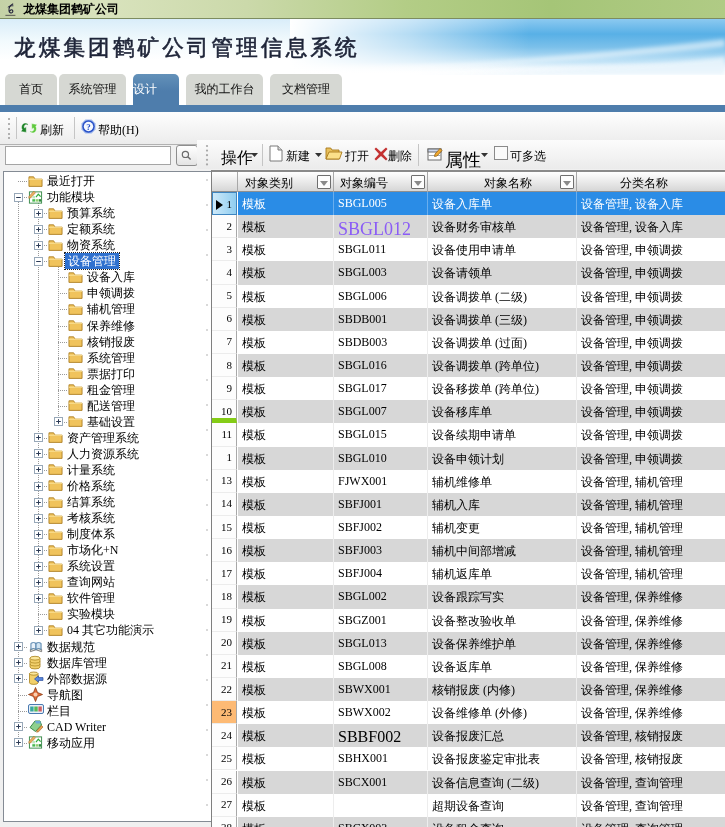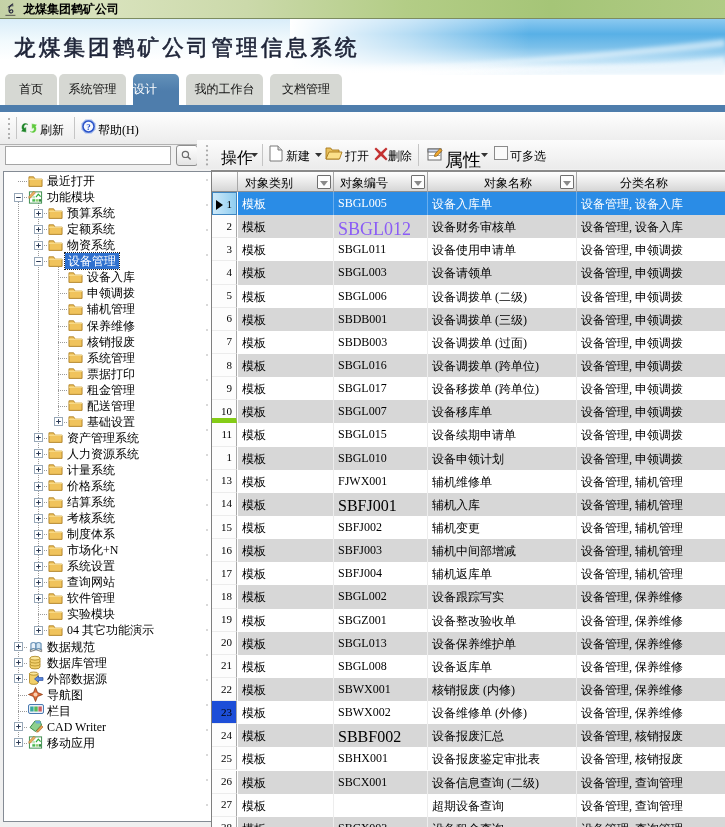--- a/index.html
+++ b/index.html
@@ -674,21 +674,21 @@
 <div class="abs" style="left:220px;top:301.75px;font-size:12px;color:#000;white-space:nowrap">辅机维修单</div>
 <div class="abs" style="left:369px;top:301.75px;font-size:12px;color:#000;white-space:nowrap">设备管理, 辅机管理</div>
 <div class="abs" style="left:121px;top:297.68px;width:1px;height:23.14px;background:#ededed"></div>
 <div class="abs" style="left:215px;top:297.68px;width:1px;height:23.14px;background:#ededed"></div>
 <div class="abs" style="left:364px;top:297.68px;width:1px;height:23.14px;background:#ededed"></div>
 <div class="abs" style="left:0;top:320.82px;width:25px;height:23.14px;background:#fdfdfd;border-right:1px solid #a8a8a8;border-bottom:1px solid #ececec">
 <div style="position:absolute;right:4px;top:4.6px;font-size:11px;color:#000">14</div>
       </div>
 <div class="abs" style="left:26px;top:320.82px;width:487px;height:23.14px;background:#d7d7d7"></div>
 <div class="abs" style="left:30px;top:324.89px;font-size:12px;color:#000;white-space:nowrap">模板</div>
-<div class="abs" style="left:126px;top:324.89px;font-size:16px;color:#000;white-space:nowrap">SBFJ001</div>
+<div class="abs" style="left:126px;top:324.89px;font-size:12px;color:#000;white-space:nowrap">SBFJ001</div>
 <div class="abs" style="left:220px;top:324.89px;font-size:12px;color:#000;white-space:nowrap">辅机入库</div>
 <div class="abs" style="left:369px;top:324.89px;font-size:12px;color:#000;white-space:nowrap">设备管理, 辅机管理</div>
 <div class="abs" style="left:121px;top:320.82px;width:1px;height:23.14px;background:#ededed"></div>
 <div class="abs" style="left:215px;top:320.82px;width:1px;height:23.14px;background:#ededed"></div>
 <div class="abs" style="left:364px;top:320.82px;width:1px;height:23.14px;background:#ededed"></div>
 <div class="abs" style="left:0;top:343.96px;width:25px;height:23.14px;background:#fdfdfd;border-right:1px solid #a8a8a8;border-bottom:1px solid #ececec">
 <div style="position:absolute;right:4px;top:4.6px;font-size:11px;color:#000">15</div>
       </div>
 <div class="abs" style="left:26px;top:343.96px;width:487px;height:23.14px;background:#fff"></div>
 <div class="abs" style="left:30px;top:348.03px;font-size:12px;color:#000;white-space:nowrap">模板</div>
@@ -768,21 +768,21 @@
 <div style="position:absolute;right:4px;top:4.6px;font-size:11px;color:#000">22</div>
       </div>
 <div class="abs" style="left:26px;top:505.94px;width:487px;height:23.14px;background:#d7d7d7"></div>
 <div class="abs" style="left:30px;top:510.01px;font-size:12px;color:#000;white-space:nowrap">模板</div>
 <div class="abs" style="left:126px;top:510.01px;font-size:12px;color:#000;white-space:nowrap">SBWX001</div>
 <div class="abs" style="left:220px;top:510.01px;font-size:12px;color:#000;white-space:nowrap">核销报废 (内修)</div>
 <div class="abs" style="left:369px;top:510.01px;font-size:12px;color:#000;white-space:nowrap">设备管理, 保养维修</div>
 <div class="abs" style="left:121px;top:505.94px;width:1px;height:23.14px;background:#ededed"></div>
 <div class="abs" style="left:215px;top:505.94px;width:1px;height:23.14px;background:#ededed"></div>
 <div class="abs" style="left:364px;top:505.94px;width:1px;height:23.14px;background:#ededed"></div>
-<div class="abs" style="left:0;top:529.08px;width:25px;height:23.14px;background:#1d4ed8;border-right:1px solid #a8a8a8;border-bottom:1px solid #ececec">
+<div class="abs" style="left:0;top:529.08px;width:25px;height:23.14px;background:#fdba74;border-right:1px solid #a8a8a8;border-bottom:1px solid #ececec">
 <div style="position:absolute;right:4px;top:4.6px;font-size:11px;color:#000">23</div>
       </div>
 <div class="abs" style="left:26px;top:529.08px;width:487px;height:23.14px;background:#fff"></div>
 <div class="abs" style="left:30px;top:533.15px;font-size:12px;color:#000;white-space:nowrap">模板</div>
 <div class="abs" style="left:126px;top:533.15px;font-size:12px;color:#000;white-space:nowrap">SBWX002</div>
 <div class="abs" style="left:220px;top:533.15px;font-size:12px;color:#000;white-space:nowrap">设备维修单 (外修)</div>
 <div class="abs" style="left:369px;top:533.15px;font-size:12px;color:#000;white-space:nowrap">设备管理, 保养维修</div>
 <div class="abs" style="left:121px;top:529.08px;width:1px;height:23.14px;background:#ededed"></div>
 <div class="abs" style="left:215px;top:529.08px;width:1px;height:23.14px;background:#ededed"></div>
 <div class="abs" style="left:364px;top:529.08px;width:1px;height:23.14px;background:#ededed"></div>

